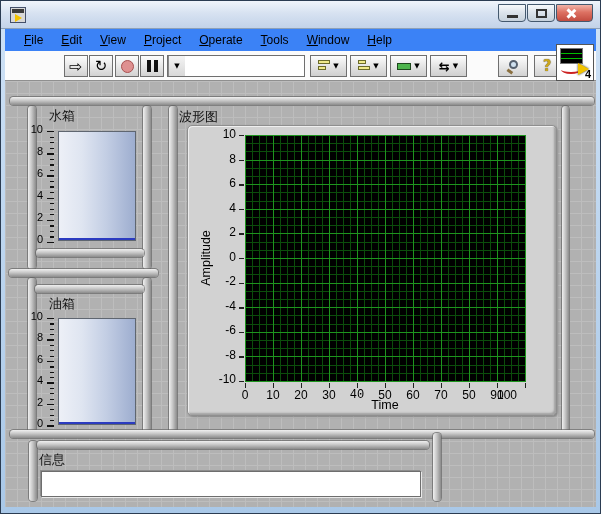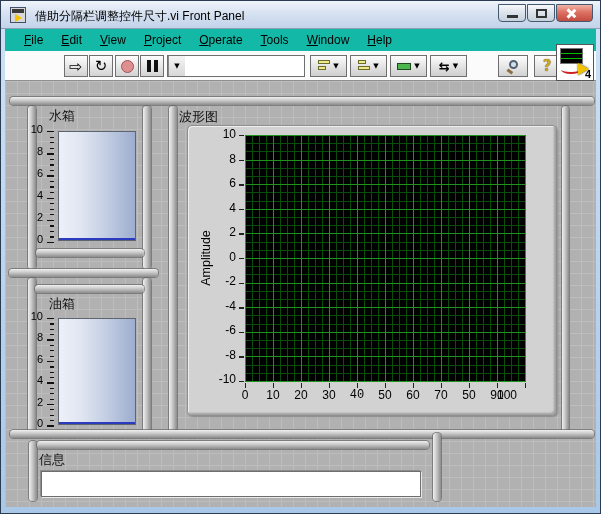--- a/index.html
+++ b/index.html
@@ -27,21 +27,21 @@
     background:linear-gradient(180deg,#f2b3a8,#dd7263 45%,#c24b40); }
   .glyph-min { position:absolute; left:8px; top:10px; width:11px; height:3px; background:#333; }
   .glyph-max { position:absolute; left:8px; top:4px; width:11px; height:9px; border:2px solid #333; }
   .glyph-x1,.glyph-x2 { position:absolute; left:13px; top:3px; width:2.5px; height:11px; background:#fff; }
   .glyph-x1 { transform:rotate(45deg); } .glyph-x2 { transform:rotate(-45deg); }
 
   
   .content { position:absolute; top:28px; left:4px; width:591px; height:478px;
     background:#fff; display:flex; flex-direction:column; }
 
-  .menubar { height:22px; background:#14b8a6; display:flex; align-items:center;
+  .menubar { height:22px; background:#3b82f6; display:flex; align-items:center;
     padding-left:10px; }
   .menu-item { font-size:12px; color:#000; padding:3px 9px; cursor:default; }
   .menu-item .accel { text-decoration:underline; }
 
   .toolbar { height:30px; background:#fbfbfb; border-bottom:1px solid #8f8f8f; position:relative; }
   .tbtn { position:absolute; top:4px; width:24px; height:22px; border:1px solid #6f6f6f;
     background:linear-gradient(180deg,#fdfdfd,#e6e6e6 55%,#d2d2d2);
     display:flex; align-items:center; justify-content:center; font-family:"DejaVu Sans",sans-serif; }
   .abort-dot { width:13px; height:13px; border-radius:50%; background:#de9090; border:1px solid #a85050; }
   .pause-bars { display:flex; gap:3px; }
@@ -132,21 +132,20 @@
 </head>
 <body>
 
 <div class="window">
 
   <div class="titlebar">
     <div class="vi-icon">
       <div class="strip"></div>
         <div class="play"></div>
     </div>
-    <div class="title-text">借助分隔栏调整控件尺寸.vi Front Panel</div>
     <div class="winbtn min">
         <div class="glyph-min"></div>
       </div>
     <div class="winbtn max">
         <div class="glyph-max"></div>
       </div>
     <div class="winbtn close">
       <div class="glyph-x1"></div>
       <div class="glyph-x2"></div>
     </div>
@@ -293,20 +292,21 @@
         <span class="xtick" style="left:70px;">10</span>
         <span class="xtick" style="left:98px;">20</span>
         <span class="xtick" style="left:126px;">30</span>
         <span class="xtick" style="left:154px;font-family:Liberation Mono, monospace;">40</span>
         <span class="xtick" style="left:182px;">50</span>
         <span class="xtick" style="left:210px;">60</span>
         <span class="xtick" style="left:238px;">70</span>
         <span class="xtick" style="left:266px;">50</span>
         <span class="xtick" style="left:294px;">90</span>
         <span class="xtick" style="left:304px;">100</span>
+        <span class="xlabel">Time</span>
       </div>
 
       <div class="pane-label" style="left:34px;top:370px;">信息</div>
       <input class="string-field" type="text" value="" style="">
 
 
     </div>
   </div>
 </div>
 

